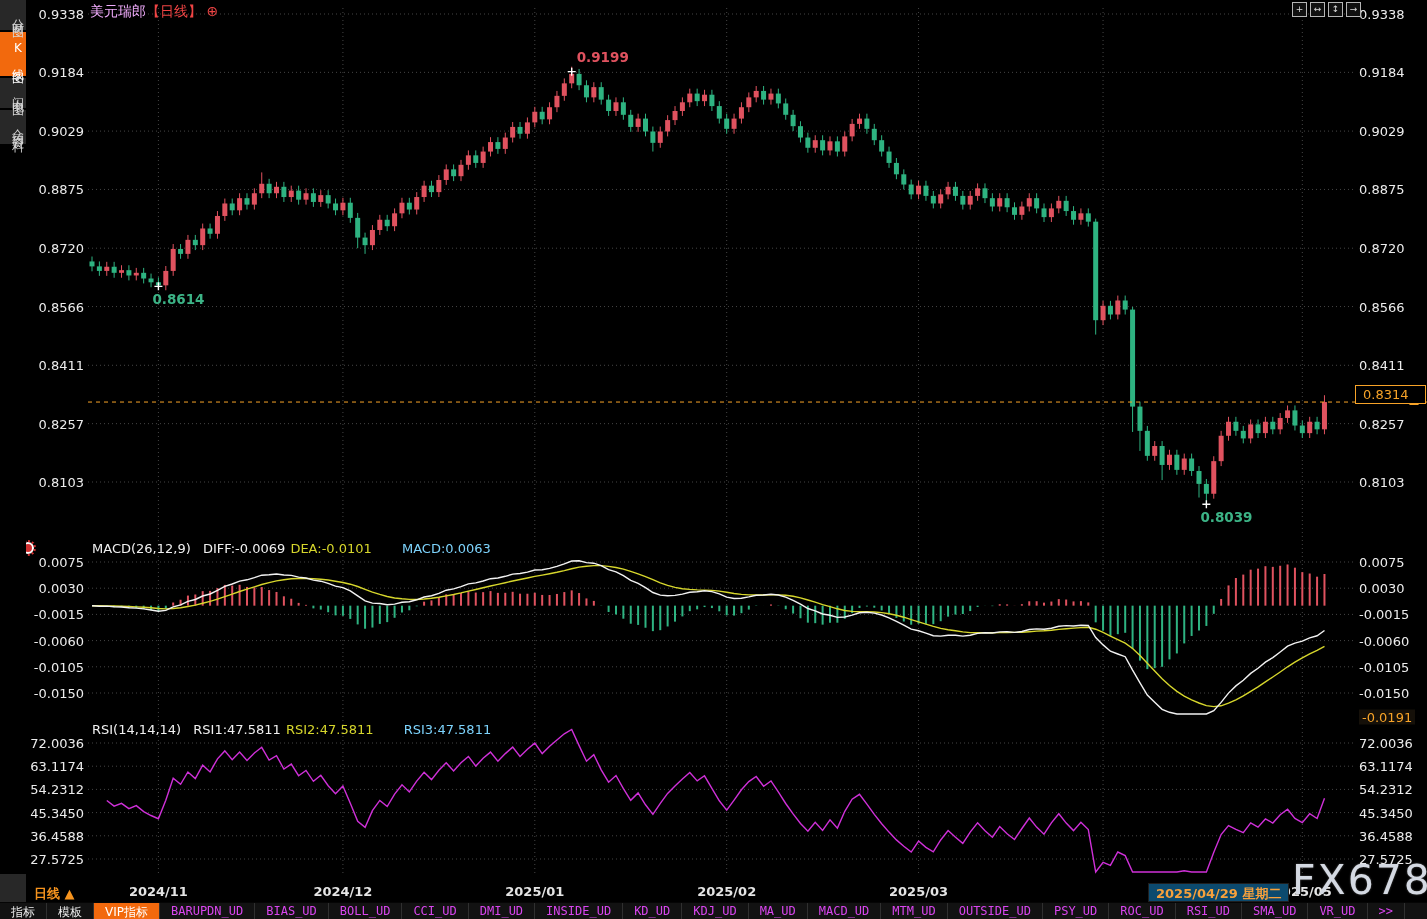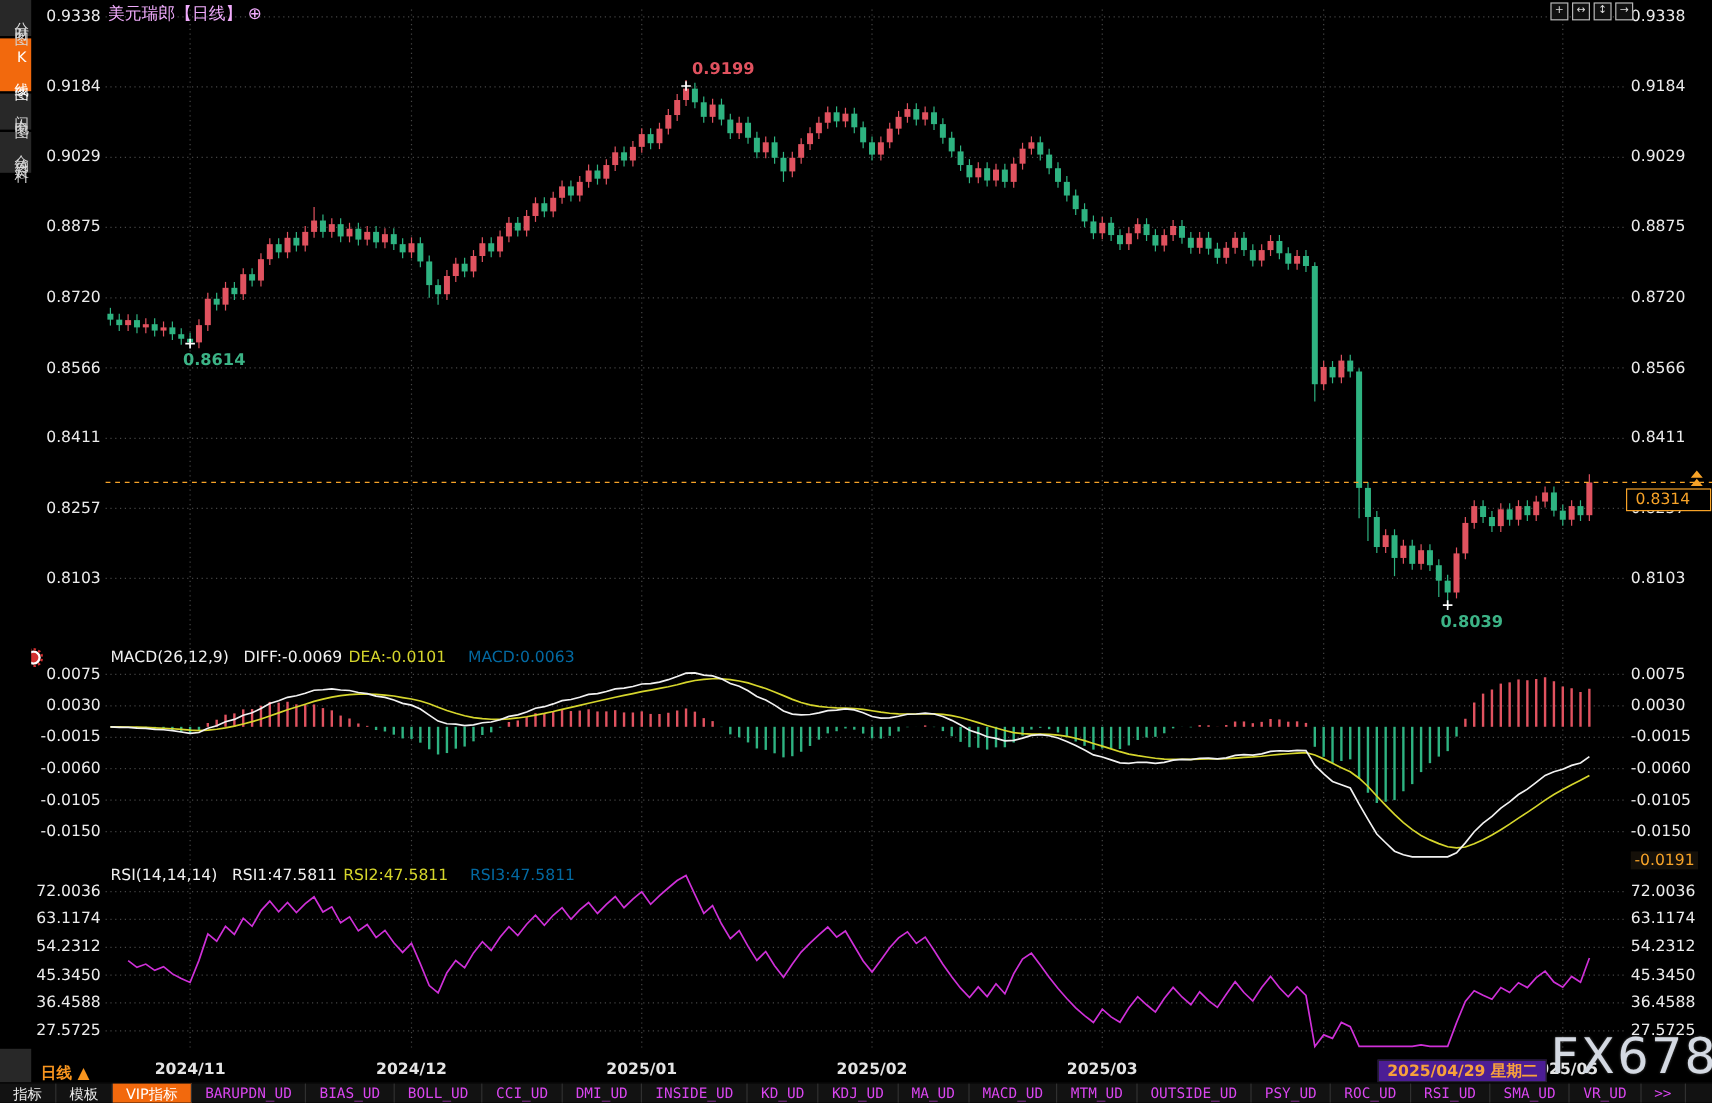--- a/index.html
+++ b/index.html
@@ -10,58 +10,58 @@
   #sidebar { position:absolute; left:0; top:0; width:26px; height:902px; background:#000; z-index:5; }
   .side-item { writing-mode:vertical-rl; text-orientation:upright; width:26px;
                padding:9px 0; background:#282828; color:#d8d8d8; font-size:12px;
                letter-spacing:4px; text-align:center; margin-bottom:2px; cursor:pointer; }
   .side-item.active { background:#f2690d; color:#fff; }
   #sidebar-footer { position:absolute; left:0; top:874px; width:26px; height:28px; background:#282828; }
 
   
   #titlebar { position:absolute; left:90px; top:3px; font-size:14px; z-index:6; }
   #titlebar .inst { color:#f0abfc; }
-  #titlebar .accent { color:#f0abfc;margin-top:15px; }
+  #titlebar .accent { color:#ef4444;margin-top:15px; }
 
   
   #topicons { position:absolute; left:1292px; top:2px; display:flex; gap:3px; z-index:6; }
   .ticon { width:15px; height:15px; border:1px solid #b5b5b5; background:#101010; color:#dedede;
            font-size:9px; line-height:13px; text-align:center; cursor:pointer; }
 
   svg#plot { position:absolute; left:0; top:0; z-index:1; }
 
   
   .ylab { position:absolute; font-size:13px; color:#ececec; transform:translateY(-50%);
           white-space:nowrap; z-index:4; }
   .ylab.left { left:0; width:84px; text-align:right; }
   .ylab.right { left:1359px; text-align:left; }
   .ylab.minlab { color:#f7a328; background:#151009; padding:0 3px; }
 
   
   .ind-header { position:absolute; left:92px; font-size:13px; z-index:4; white-space:nowrap; }
   .ind-header .w { color:#f0f0f0; }
   .ind-header .y { color:#d6d62c; margin-left:1px; }
-  .ind-header .m { color:#0369a1; margin-left:14px; }
+  .ind-header .m { color:#7dd3fc; margin-left:26px; }
 
   
   #live-icon { position:absolute; left:22px; top:542px; width:12px; height:12px; border-radius:50%;
                background:#d23030; border:2px solid #fff; outline:2px dotted #d23030; z-index:4; }
 
   
-  #price-tag { position:absolute; left:1355px; top:407px; width:71px; height:19px; z-index:5;
+  #price-tag { position:absolute; left:1355px; top:385px; width:71px; height:19px; z-index:5;
                border:1px solid #f7a328; background:#000; color:#f7a328; font-size:13px;
                line-height:17px; padding-left:7px; }
 
   
   .xlab { position:absolute; top:884px; transform:translateX(-50%); font-size:13px;
           font-weight:bold; color:#e4e4e4; z-index:4; white-space:nowrap; }
   #period-pill { position:absolute; left:34px; top:885px; color:#f7941e; font-size:13px;
                  font-weight:bold; z-index:6; cursor:pointer; }
   #date-highlight { position:absolute; left:1148px; top:883px; height:19px; line-height:19px;
-                    padding:0 7px; background:#4c1d95; border:1px solid #1f1f1f;
+                    padding:0 7px; background:#0c4a6e; border:1px solid #1f1f1f;
                     color:#f7a13c; font-size:13px; font-weight:bold; z-index:6; white-space:nowrap; }
 
   
   #watermark { position:absolute; left:1292px; top:856px; font-size:41px; letter-spacing:2px;
                color:#d4d9e2; z-index:7; text-shadow:0 0 2px rgba(255,255,255,.35); }
 
   
   #toolbar { position:absolute; left:0; top:902px; width:1427px; height:17px; background:#121212;
              display:flex; align-items:stretch; z-index:8; border-top:1px solid #050505; }
   .tbar-item { font-family:"DejaVu Sans Mono", monospace; font-size:12px; color:#d946ef;

